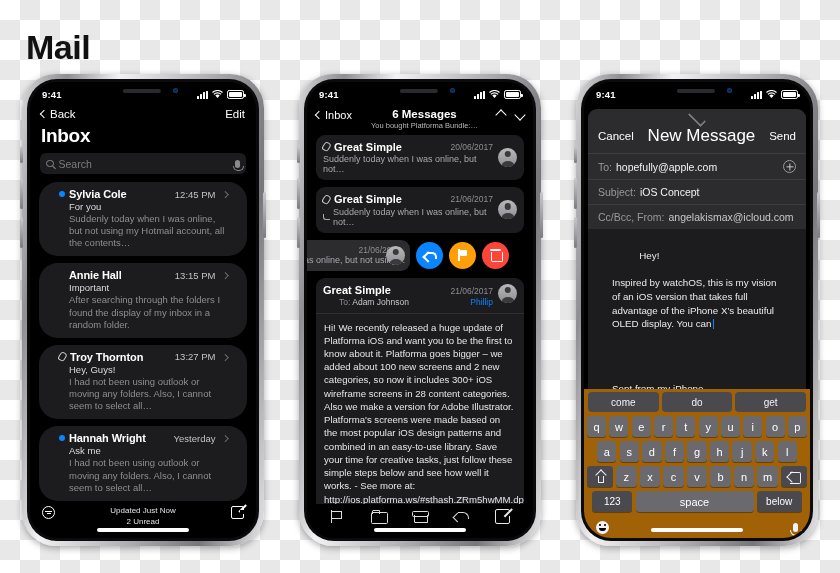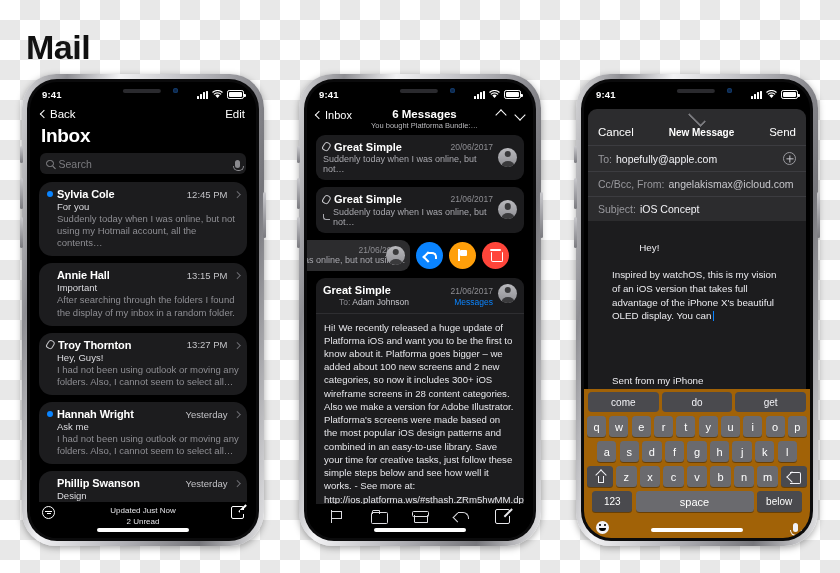--- a/index.html
+++ b/index.html
@@ -153,22 +153,22 @@
     background:#8a8a8e; position:relative; flex:0 0 auto;
   }
   .ico-mic::after{
     content:''; position:absolute; left:-2px; bottom:-3px;
     width:9px; height:4px; border:1.3px solid #8a8a8e; border-top:none;
     border-radius: 0 0 6px 6px;
   }
 
   .mail-list { flex:1; overflow:hidden; padding: 0 9px; }
   .mail-card {
-    background:#1c1c1e; border-radius:13px;
-    padding: 6px 8px 7px;
+    background:#1c1c1e; border-radius:19px;
+    padding: 6px 20px 7px;
     margin-bottom: 7px;
     position:relative;
   }
   .mc-top { display:flex; align-items:center; gap:4px; }
   .dot-unread { width:6px; height:6px; border-radius:50%; background:#0a84ff; flex:0 0 auto; }
   .dot-spacer { width:6px; flex:0 0 auto; }
   .ico-clip {
     width:7px; height:9px; flex:0 0 auto;
     border:1.2px solid #c6c6ca; border-radius:4px 4px 3px 3px;
     transform: rotate(28deg) skewX(-4deg);
@@ -375,21 +375,21 @@
     background:#2c2c2e;
     flex: 0 0 auto;
   }
   .grabber { display:flex; justify-content:center; padding: 5px 0 2px; }
   .grabber i { width:18px; height:8px; border-left:2px solid #7c7c80; border-top:2px solid #7c7c80;
                transform: rotate(-135deg) skew(0); border-radius:1px; }
   .cs-nav {
     display:flex; align-items:center; justify-content:space-between;
     padding: 2px 10px 7px; font-size:11.5px;
   }
-  .cs-nav .cs-title { font-weight:bold; font-size:10px; }
+  .cs-nav .cs-title { font-weight:normal; font-size:17px; }
   .cs-field {
     display:flex; align-items:center; gap:4px;
     padding: 6px 10px;
     border-top: 1px solid #3c3c40;
     font-size:10.5px;
   }
   .cs-lab { color:#98989d; }
   .cs-val { color:#f2f2f6; }
   .cs-val.dim { color:#c7c7cc; }
   .ico-plus {
@@ -714,21 +714,21 @@
 
           <div class="msg-open">
             <div class="mo-head">
               <div class="mo-hl">
                 <div class="mo-r1">
                   <span class="mo-from">Great Simple</span>
                   <span class="mo-date">21/06/2017</span>
                 </div>
                 <div class="mo-r2">
                   <span class="mo-to"><span>To:</span> <b>Adam Johnson</b></span>
-                  <span class="mo-details">Messages</span>
+                  <span class="mo-details">Phillip</span>
                 </div>
               </div>
               <div class="avatar"></div>
             </div>
             <div class="mo-body">Hi! We recently released a huge update of Platforma iOS and want you to be the first to know about it. Platforma goes bigger – we added about 100 new screens and 2 new categories, so now it includes 300+ iOS wireframe screens in 28 content categories. Also we make a version for Adobe Illustrator.
 Platforma's screens were made based on the most popular iOS design patterns and combined in an easy-to-use library. Save your time for creative tasks, just follow these simple steps below and see how well it works. - See more at: http://ios.platforma.ws/#sthash.ZRm5hwMM.dpuf</div>
           </div>
         </div>
 
         <div class="tabbar2">
@@ -789,27 +789,27 @@
             <span>Send</span>
           </div>
 
           <div class="cs-field">
             <span class="cs-lab">To:</span>
             <span class="cs-val">hopefully@apple.com</span>
             <span class="ico-plus"></span>
           </div>
 
           <div class="cs-field">
+            <span class="cs-lab">Subject:</span>
+            <span class="cs-val">iOS Concept</span>
+          </div>
+
+          <div class="cs-field">
             <span class="cs-lab">Cc/Bcc, From:</span>
             <span class="cs-val dim">angelakismax@icloud.com</span>
-          </div>
-
-          <div class="cs-field">
-            <span class="cs-lab">Subject:</span>
-            <span class="cs-val">iOS Concept</span>
           </div>
         </div>
 
         <div class="cs-body">
           <span>Hey!
 
 Inspired by watchOS, this is my vision of an iOS version that takes full advantage of the iPhone X's beautiful OLED display. You can</span><span class="caret"></span>
           <div style="height:10px"></div>
           <div>Sent from my iPhone</div>
         </div>

